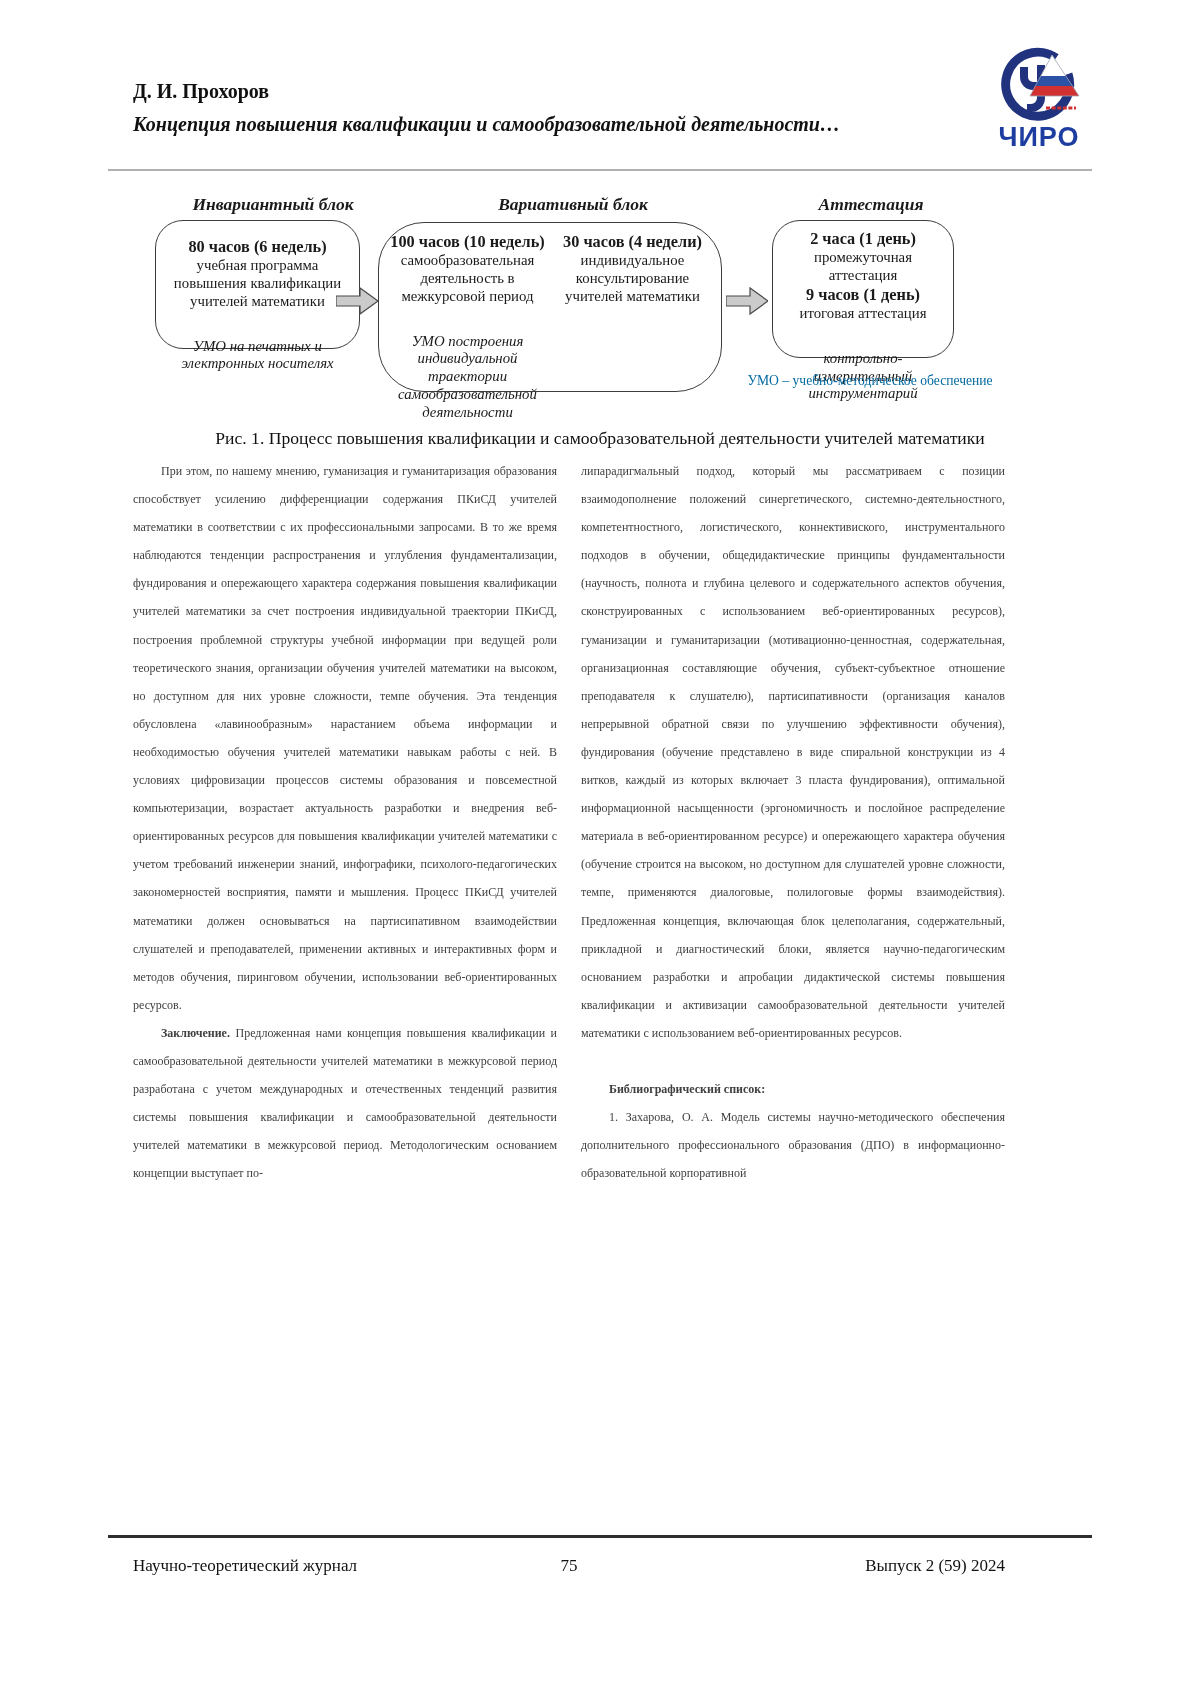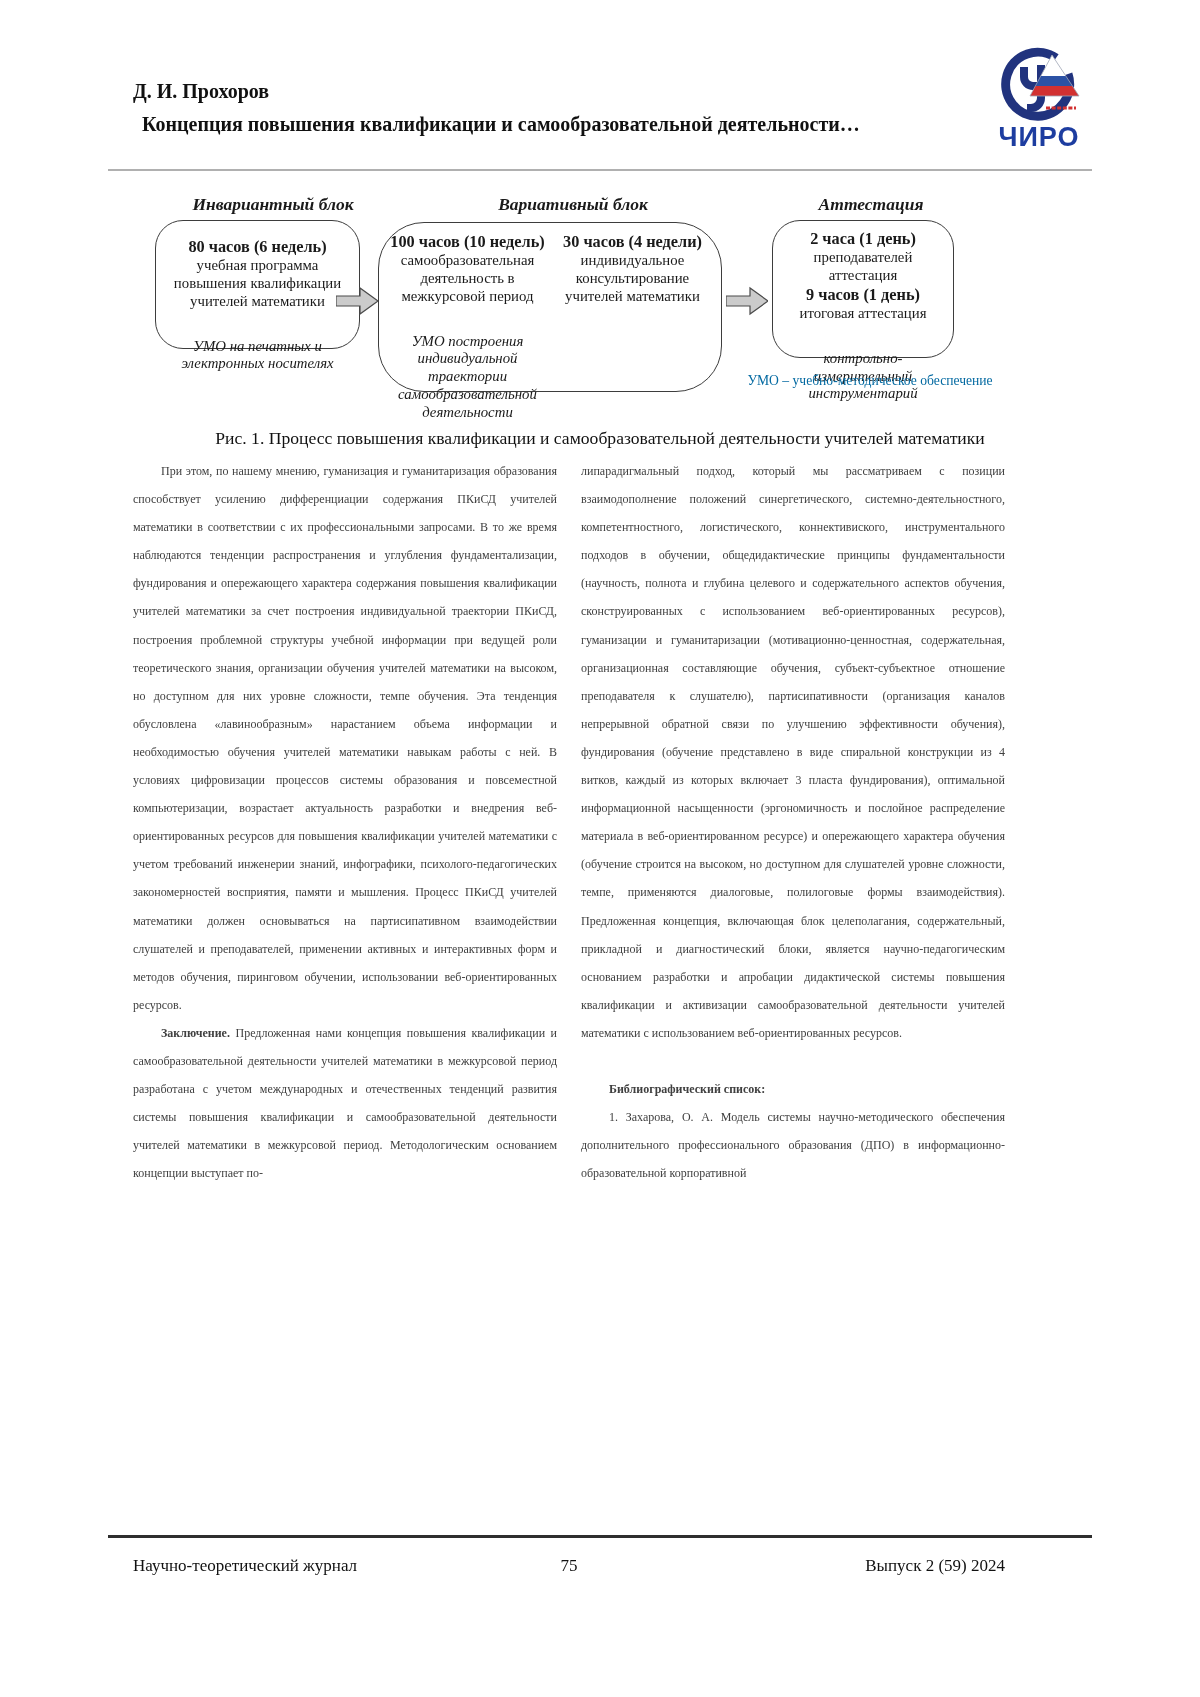--- a/index.html
+++ b/index.html
@@ -3,21 +3,21 @@
 <meta charset="utf-8">
 <style>
   html,body{margin:0;padding:0;background:#ffffff;}
   .page{
     position:relative;width:1200px;height:1697px;background:#ffffff;
     font-family:"Liberation Serif","DejaVu Serif",serif;color:#111;overflow:hidden;
   }
   
   .hdr{position:absolute;left:133px;top:80px;width:760px;}
   .hdr .author{font-size:20px;font-weight:bold;margin:0 0 10px 0;}
-  .hdr .rtitle{font-size:20px;font-weight:bold;margin:9px;}
+  .hdr .rtitle{font-size:20px;font-weight:bold;margin:0;font-style:italic;}
   .hdr-rule{position:absolute;left:108px;top:169px;width:984px;height:2px;background:#b0b0b0;}
   
   .logo{position:absolute;left:984px;top:44px;width:110px;text-align:center;}
   .logo .wordmark{
     font-family:"Liberation Sans","DejaVu Sans",sans-serif;
     font-weight:800;font-size:27px;letter-spacing:1px;color:#1d3da0;margin-top:-4px;
   }
   
   .figure{position:absolute;left:108px;top:192px;width:984px;height:240px;}
   .fig-head{position:absolute;top:2px;transform:translateX(-50%);
@@ -120,21 +120,21 @@
         <div>индивидуальное консультирование учителей математики</div>
       </div>
     </div>
 
     <svg class="flow-arrow arrow-2" viewBox="0 0 42 30">
       <polygon points="0,10 24,10 24,2 42,15 24,28 24,20 0,20" fill="#cbcbcb" stroke="#4a4a4a" stroke-width="1.2"></polygon>
     </svg>
 
     <div class="fbox fbox-attestation">
       <div class="t">2 часа (1 день)</div>
-      <div>преподавателей аттестация</div>
+      <div>промежуточная аттестация</div>
       <div class="t">9 часов (1 день)</div>
       <div>итоговая аттестация</div>
       <div class="umo">контрольно-измерительный инструментарий</div>
     </div>
 
     <div class="fig-legend">УМО – учебно-методическое обеспечение</div>
   </div>
 
   <div class="fig-caption">Рис. 1. Процесс повышения квалификации и самообразовательной деятельности учителей математики</div>
 

